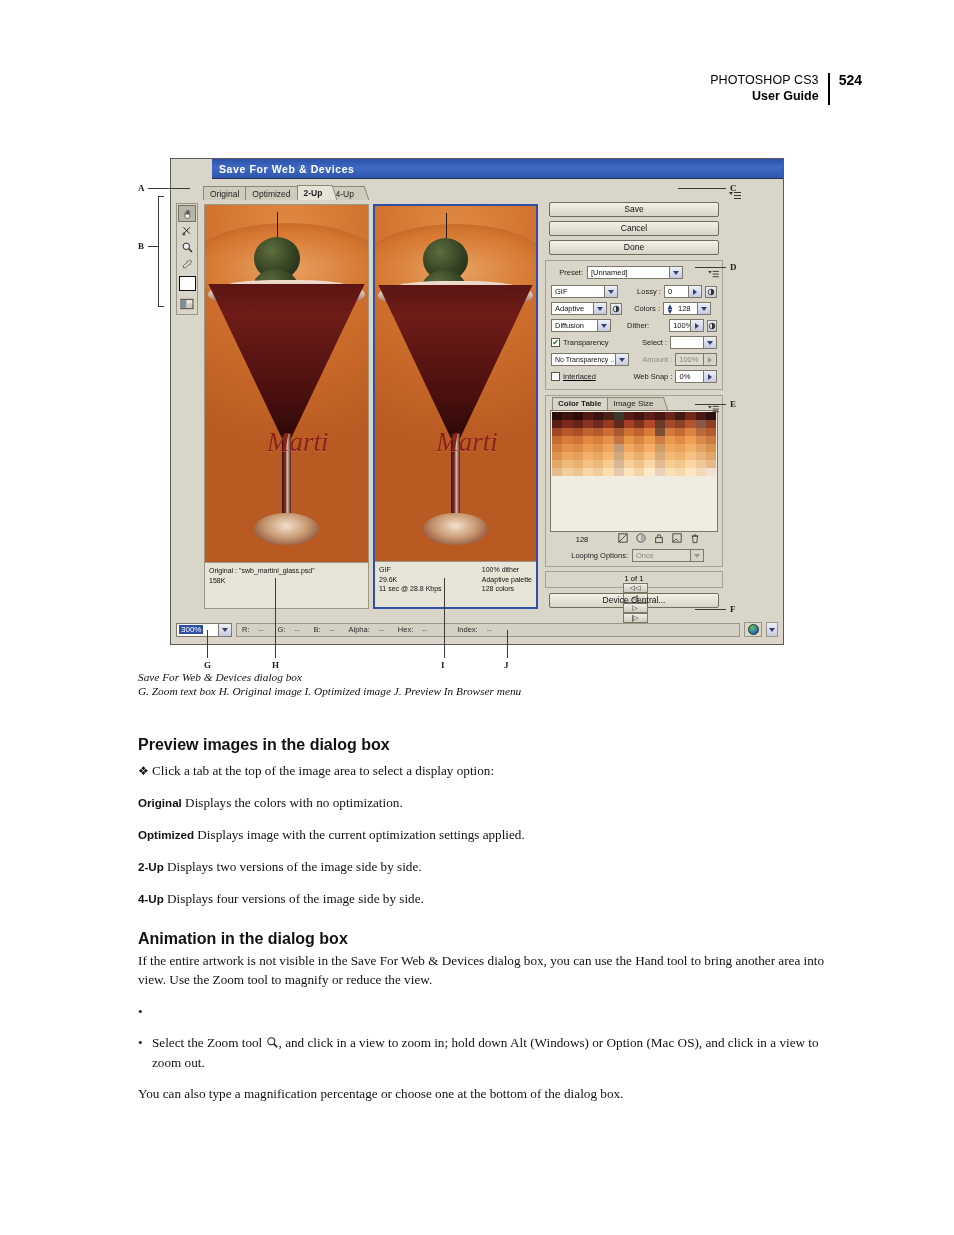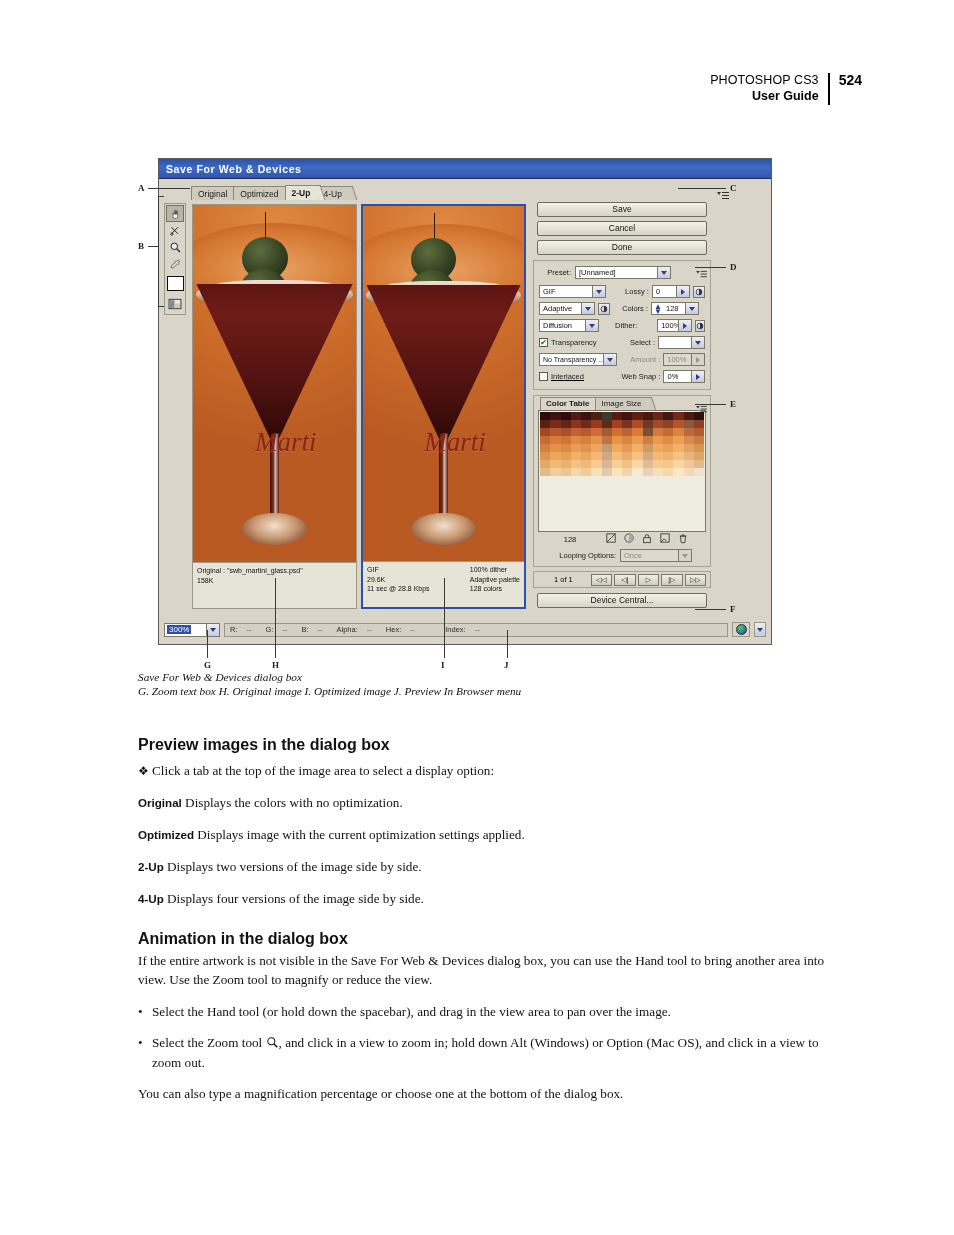--- a/index.html
+++ b/index.html
@@ -22,23 +22,24 @@
   .ph-text { line-height: 16px; }
   .ph-app { font-size: 12.5px; color:#000; letter-spacing:.1px; }
   .ph-guide { font-size: 12.5px; font-weight: bold; color:#000; }
   .ph-rule { width:2px; background:#000; height:32px; margin-top:1px;}
   .ph-num { font-size: 14px; font-weight: bold; color:#000; margin-top:0px; }
 
   
   .fig { position:absolute; left:158px; top:158px; width:558px; height:487px; }
 
   .dialog {
-    position:absolute; left:0; top:0; width:614px; height:487px;
+    position:absolute; left:12px; top:0; width:614px; height:487px;
     background:#d9d6c9;
     border:1px solid #5a5a5a;
+    padding-left:41px;
   }
   .titlebar {
     height:20px;
     background: linear-gradient(to bottom,#2c52a8 0%, #3f69c4 45%, #2f57ad 100%);
     color:#fff; font-family:"Liberation Sans",sans-serif;
     font-size:10.5px; font-weight:bold; letter-spacing:.6px;
     display:flex; align-items:center; padding-left:7px;
     border-bottom:1px solid #2a2a58;
   }
 
@@ -197,21 +198,21 @@
   .ctgrid { display:grid; grid-template-columns:repeat(16,1fr); }
   .ctcell { height:8px; }
   .ctfooter { display:flex; align-items:center; height:14px; font-family:"Liberation Sans",sans-serif; font-size:7.5px; color:#111; }
   .ctcount { width:64px; text-align:center; }
   .cticon { width:18px; text-align:center; }
   .looprow { display:flex; align-items:center; margin-top:3px; }
 
   
   .animbar {
     margin-top:4px; border:1px solid #a6a394; background:#d9d6c9;
-    display:flex; align-items:center; padding:2px 4px; height:17px;
+    display:flex; align-items:center; padding:2px 4px; height:17px;flex-direction:column;
   }
   .animlbl { font-family:"Liberation Sans",sans-serif; font-size:7.5px; width:60px; text-align:center;}
   .animbtn {
     width:25px; height:12px; border:1px solid #7b7869; margin-left:2px;
     background:linear-gradient(to bottom,#f0eee6,#cfccbe);
     font-family:"Liberation Sans",sans-serif; font-size:7px; color:#222;
     display:flex;align-items:center;justify-content:center;
   }
 
   
@@ -838,21 +839,20 @@
     <span class="defterm">4-Up</span>
     <span>Displays four versions of the image side by side.</span>
   </div>
 
   <div class="h3" style="margin-bottom:4px;">Animation in the dialog box</div>
 
   <div class="para">If the entire artwork is not visible in the Save For Web &amp; Devices dialog box, you can use the Hand tool to bring another area into view. Use the Zoom tool to magnify or reduce the view.</div>
 
   <div class="bullet">
     <span class="dot">•</span>
-    <span>Select the Hand tool  (or hold down the spacebar), and drag in the view area to pan over the image.</span>
   </div>
 
   <div class="bullet">
     <span class="dot">•</span>
     <span>
       <span>Select the Zoom tool</span>
       <span class="inline-zoom-icon">
         <svg width="13" height="13" viewBox="0 0 16 16">
             <circle cx="6.5" cy="6.5" r="4.3" fill="none" stroke="#222" stroke-width="1.3"></circle>
             <path d="M9.8 9.8L13.8 13.8" stroke="#222" stroke-width="2"></path>

